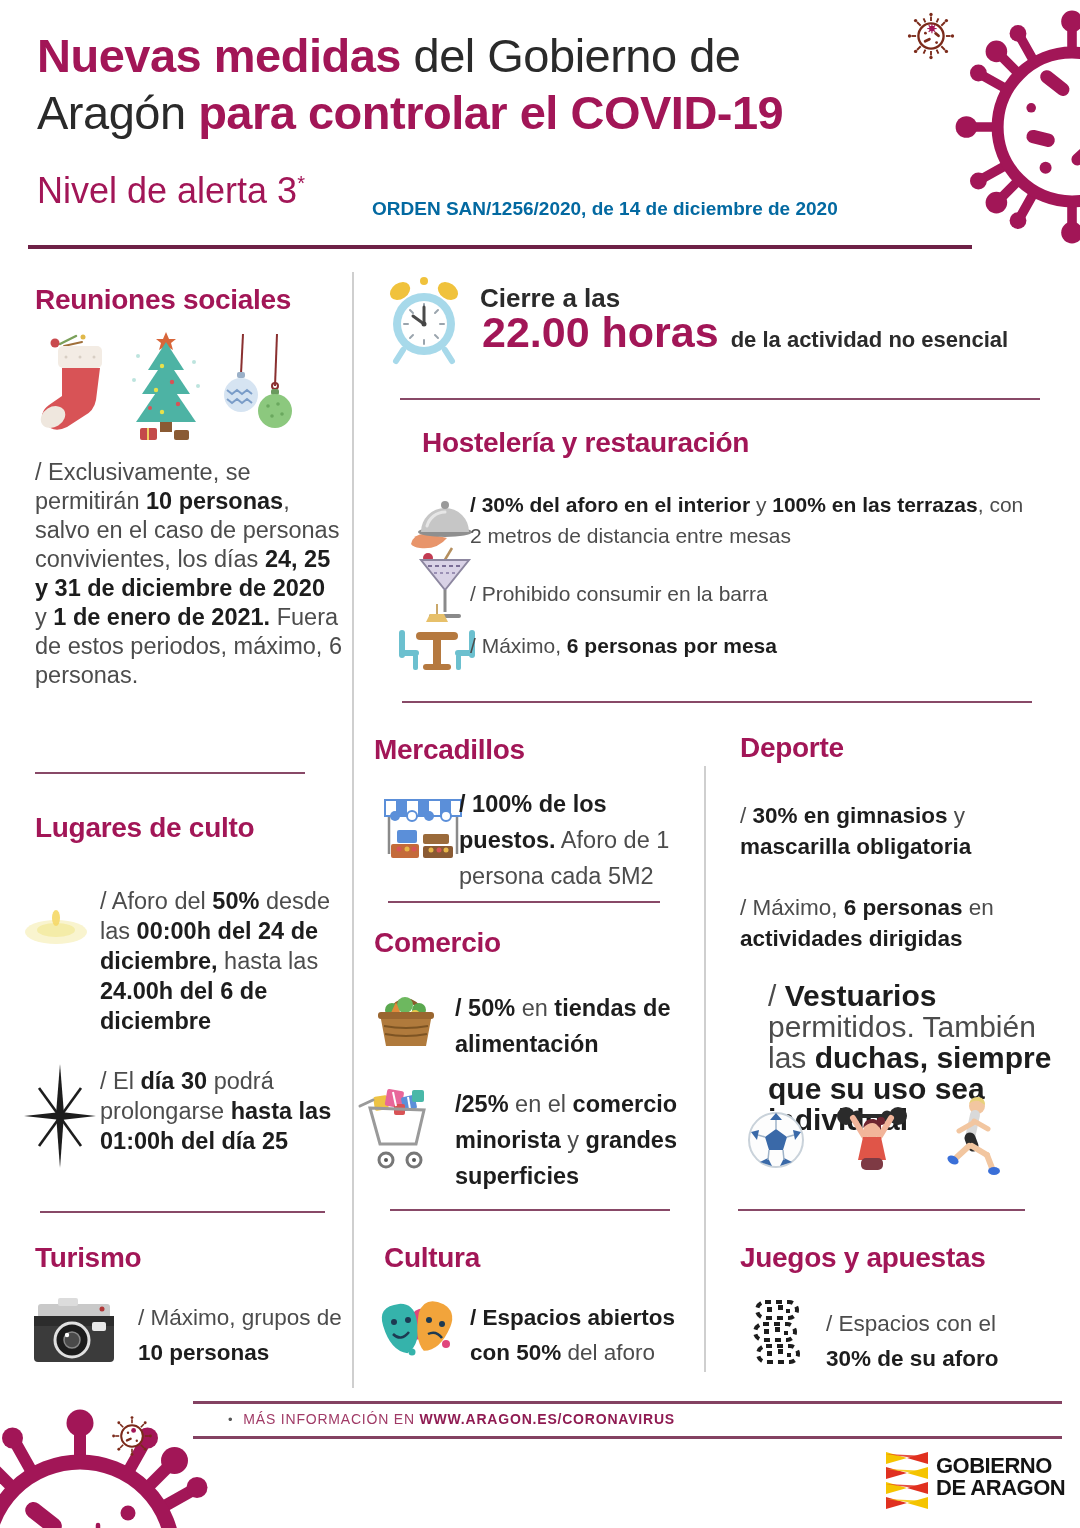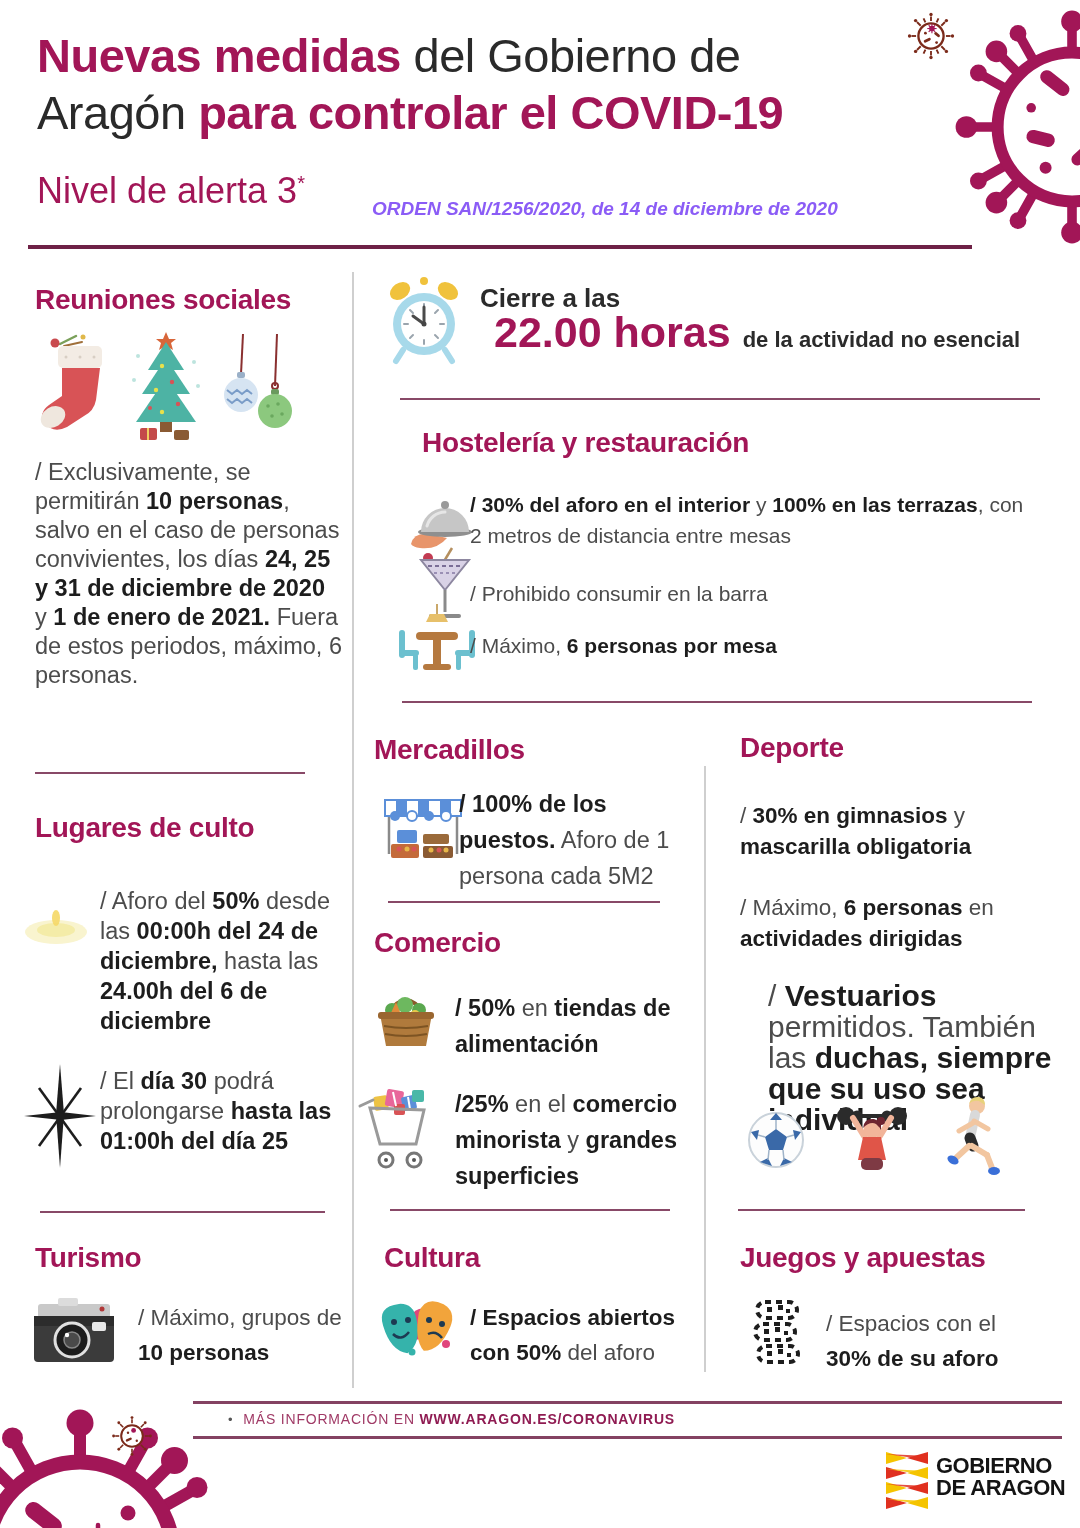--- a/index.html
+++ b/index.html
@@ -16,25 +16,25 @@
   .t .b{font-weight:700;color:#1d1d1d;}
   
   .rule{position:absolute;background:var(--dark-rule);}
   .thin{position:absolute;height:2px;background:rgba(110,33,70,.82);}
   .vrule{position:absolute;width:2px;background:#cfcfcf;}
   
   .title{position:absolute;left:37px;top:28px;font-size:47px;line-height:1.21;color:#2a2a2a;letter-spacing:-0.5px;white-space:nowrap;}
   .title .accent{color:var(--accent);font-weight:700;}
   .alert{position:absolute;left:37px;top:170px;font-size:36px;color:var(--accent);}
   .alert sup{font-size:20px;}
-  .order{position:absolute;left:372px;top:198px;font-size:19px;font-style:italic;font-weight:700;color:#8b5cf6;}
+  .order{position:absolute;left:372px;top:198px;font-size:19px;font-weight:700;color:#0369a1;}
   
   .cierre-intro{position:absolute;left:480px;top:283px;font-size:26px;font-weight:700;color:#2b2b2b;}
   .time-row{position:absolute;left:482px;top:308px;white-space:nowrap;}
-  .time-big{font-size:43px;font-weight:700;color:var(--accent);margin-left:12px;}
+  .time-big{font-size:43px;font-weight:700;color:var(--accent);}
   .time-suffix{font-size:22px;font-weight:700;color:#2b2b2b;margin-left:12px;}
   
   .finfo{position:absolute;left:228px;top:1411px;font-size:14px;letter-spacing:.8px;color:#a03a66;white-space:nowrap;}
   .finfo .b{font-weight:700;color:#8f1b52;}
   .fbullet{color:#555;margin-right:10px;font-size:13px;}
   .logo-text{position:absolute;left:936px;top:1455px;font-size:22px;font-weight:700;line-height:.98;letter-spacing:-0.5px;color:#141414;}
 </style>
 </head>
 <body>
 

